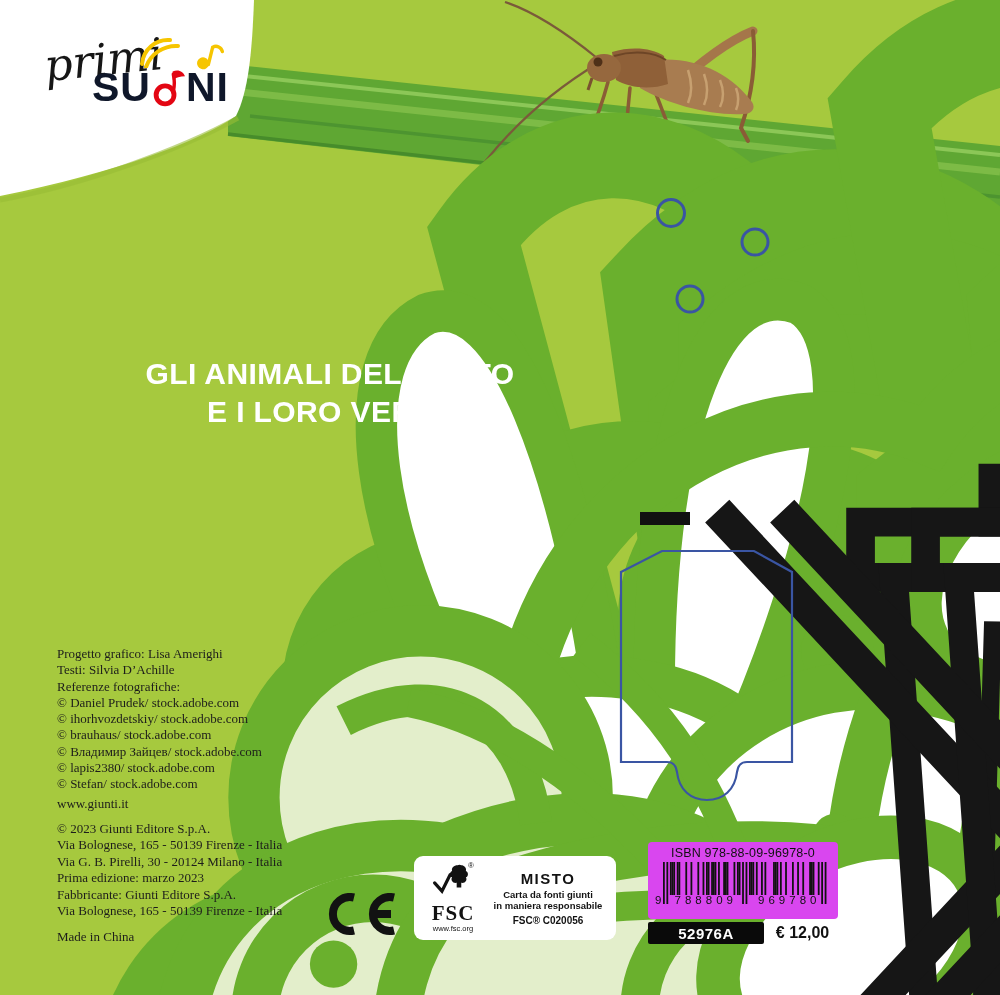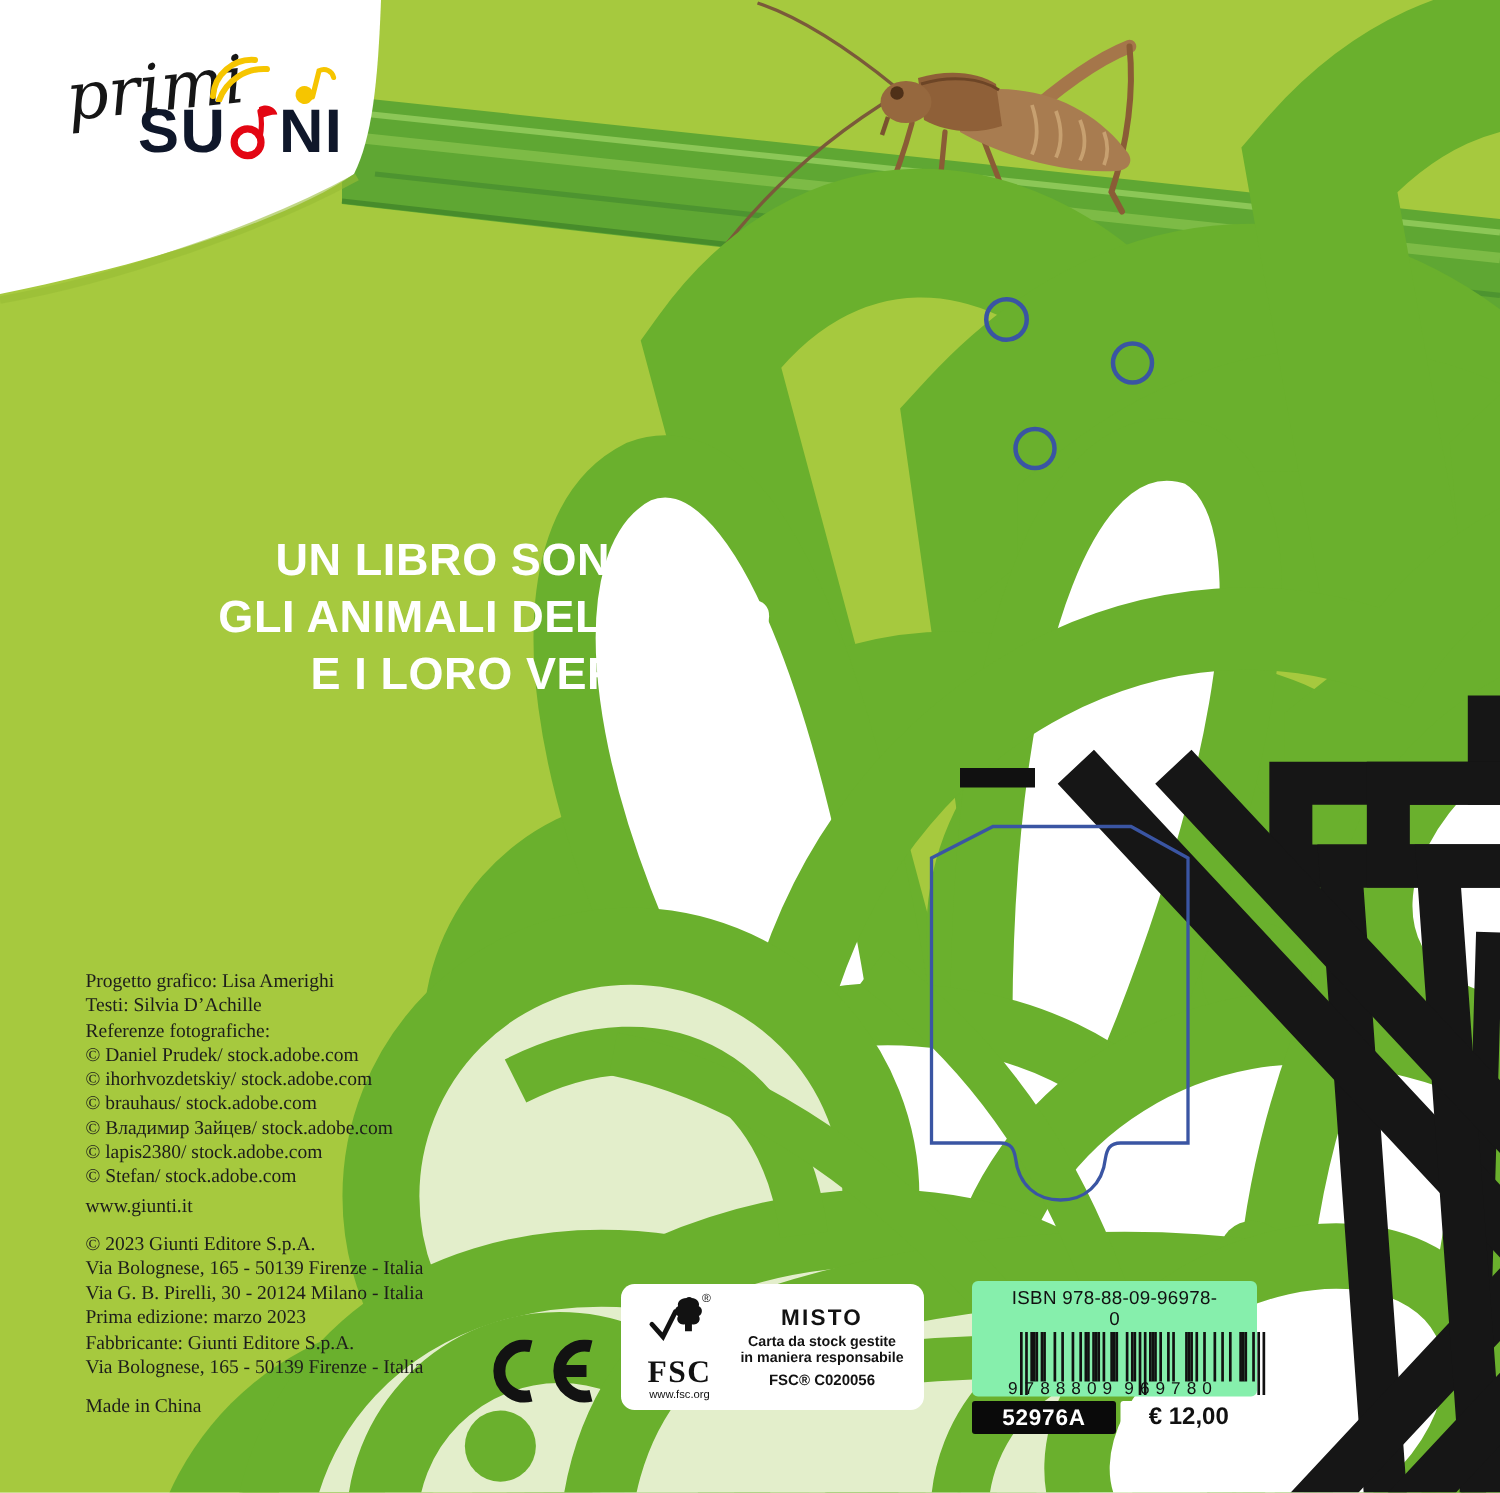--- a/index.html
+++ b/index.html
@@ -42,28 +42,28 @@
   .fsc-reg{position:absolute;left:48px;top:-2px;font-size:8px;}
   .fsc-acronym{font-family:"Liberation Serif",serif;font-weight:bold;font-size:21px;line-height:1;letter-spacing:1px;}
   .fsc-url{font-size:7.5px;}
   .fsc-right{flex:1;text-align:center;}
   .fsc-grade{font-size:15px;font-weight:bold;letter-spacing:1.5px;}
   .fsc-desc{font-size:9.5px;font-weight:bold;line-height:11px;margin-top:2px;}
   .fsc-license{font-size:10px;font-weight:bold;margin-top:4px;}
 
   
   .bc{position:absolute;left:648px;top:842px;width:190px;}
-  .bc-white{background:#86efac;border-radius:4px;height:77px;box-sizing:border-box;padding:4px 24px 0;margin-top:12px;}
+  .bc-white{background:#d946ef;border-radius:4px;height:77px;box-sizing:border-box;padding:4px 7px 0;}
   .bc-isbn{font-size:12.5px;text-align:center;color:#111;letter-spacing:0.2px;}
   .bc-bars{display:block;margin:2px auto 0;}
   .bc-digits{display:flex;font-size:11.5px;color:#111;margin-top:-10px;position:relative;}
   .bc-lead{width:9px;}
   .bc-grp{flex:1;text-align:center;letter-spacing:4px;}
   .bc-row{display:flex;margin-top:3px;height:22px;}
-  .bc-code{width:96px;background:#0a0a0a;color:#fff;font-weight:bold;font-size:15px;
+  .bc-code{width:116px;background:#0a0a0a;color:#fff;font-weight:bold;font-size:15px;
     display:flex;align-items:center;justify-content:center;border-radius:2px;letter-spacing:0.5px;}
   .bc-price{flex:1;margin-left:3px;background:#ffffff;color:#111;font-weight:bold;font-size:16px;
     display:flex;align-items:center;justify-content:center;border-radius:2px;}
 </style>
 </head>
 <body>
 
 <div class="canvas">
 
   <svg class="bg-svg" width="1000" height="995" viewBox="0 0 1000 995">
@@ -221,21 +221,20 @@
       <path d="M30,4 C38,0 46,4 48,11 C41,11 35,13 30,16 Z" fill="#e30613"></path>
     </svg>
     <span>NI</span>
   </div>
   <svg class="logo-ynote" width="26" height="32">
     <circle cx="7" cy="25" r="6" fill="#f6c500"></circle>
     <path d="M12.5,25 L12.5,7 C16,4 21,5 23,9" stroke="#f6c500" stroke-width="3.4" fill="none" stroke-linecap="round"></path>
   </svg>
 
   <div class="headline">
-    <div>UN LIBRO SONORO</div>
     <div>GLI ANIMALI DEL PRATO</div>
     <div>E I LORO VERSI!</div>
   </div>
 
   <div class="serifblock credits">
     <div>Progetto grafico: Lisa Amerighi</div>
     <div>Testi: Silvia D’Achille</div>
     <div>Referenze fotografiche:</div>
     <div>© Daniel Prudek/ stock.adobe.com</div>
     <div>© ihorhvozdetskiy/ stock.adobe.com</div>
@@ -272,21 +271,21 @@
       <svg width="46" height="36" viewBox="0 0 50 38">
         <path d="M5,21 L13,30 L22,12" stroke="#121212" stroke-width="3.5" fill="none" stroke-linecap="round"></path>
         <path d="M30,2 c-4,0 -7,3 -6,6 c-3,1 -3,6 0,7 c-2,3 1,7 5,6 l0,5 h5 l0,-5 c4,1 7,-3 5,-6 c3,-1 3,-6 0,-7 c1,-3 -2,-6 -5,-6 c-1,-1 -3,-1 -4,0 z" fill="#121212"></path>
       </svg>
       <div class="fsc-acronym">FSC</div>
       <div class="fsc-url">www.fsc.org</div>
     </div>
     <div class="fsc-right">
       <div class="fsc-grade">MISTO</div>
       <div class="fsc-desc">
-        <div>Carta da stock gestite</div>
+        <div>Carta da fonti giunti</div>
         <div>in maniera responsabile</div>
       </div>
       <div class="fsc-license">FSC® C020056</div>
     </div>
   </div>
 
   <div class="bc">
     <div class="bc-white">
       <div class="bc-isbn">ISBN 978-88-09-96978-0</div>
       <svg id="ean-bars" class="bc-bars" width="176" height="42">

